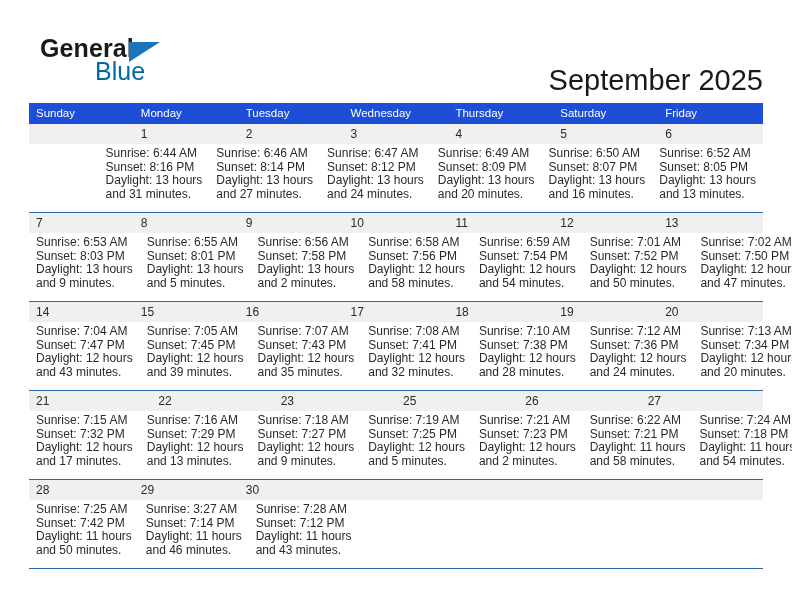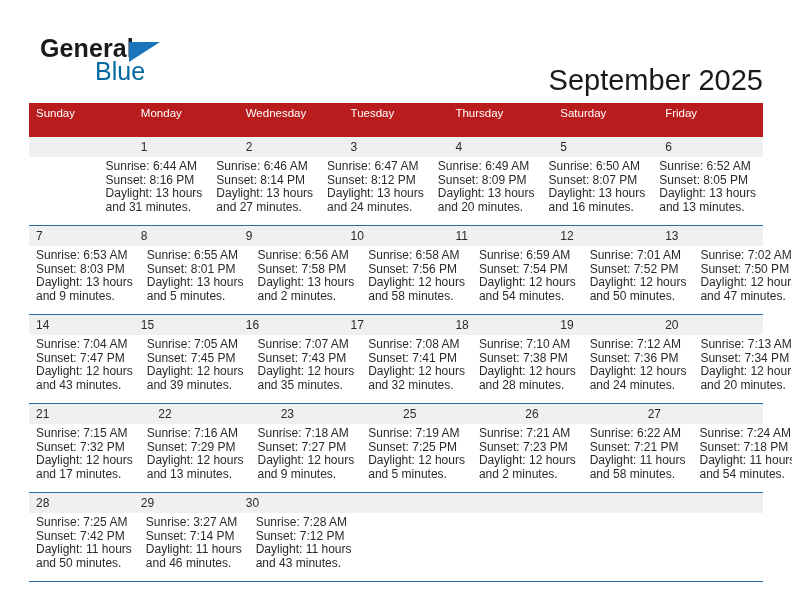--- a/index.html
+++ b/index.html
@@ -89,22 +89,22 @@
 
   
   .calendar {
     position: absolute;
     left: 29px;
     top: 103px;
     width: 734px;
   }
   .weekdays {
     display: flex;
-    background: #b91c1c;
-    height: 34px;
+    background: #1d4ed8;
+    height: 21px;
   }
   .weekday {
     flex: 1 1 0;
     color: #ffffff;
     font-size: 11.5px;
     line-height: 21px;
     padding-left: 7px;
     box-sizing: border-box;
     white-space: nowrap;
     overflow: hidden;
@@ -168,22 +168,22 @@
       <div class="cal-title">September 2025</div>
       <div class="cal-subtitle">Plaidt, Germany</div>
     </div>
 
   </div>
 
   <div class="calendar">
     <div class="weekdays">
         <div class="weekday">Sunday</div>
         <div class="weekday">Monday</div>
+        <div class="weekday">Tuesday</div>
         <div class="weekday">Wednesday</div>
-        <div class="weekday">Tuesday</div>
         <div class="weekday">Thursday</div>
         <div class="weekday">Saturday</div>
         <div class="weekday">Friday</div>
       </div>
     <div id="weeks-container">
         <div class="week">
           <div class="week-daterow">
             <div class="daynum"></div>
             <div class="daynum">1</div>
             <div class="daynum">2</div>

